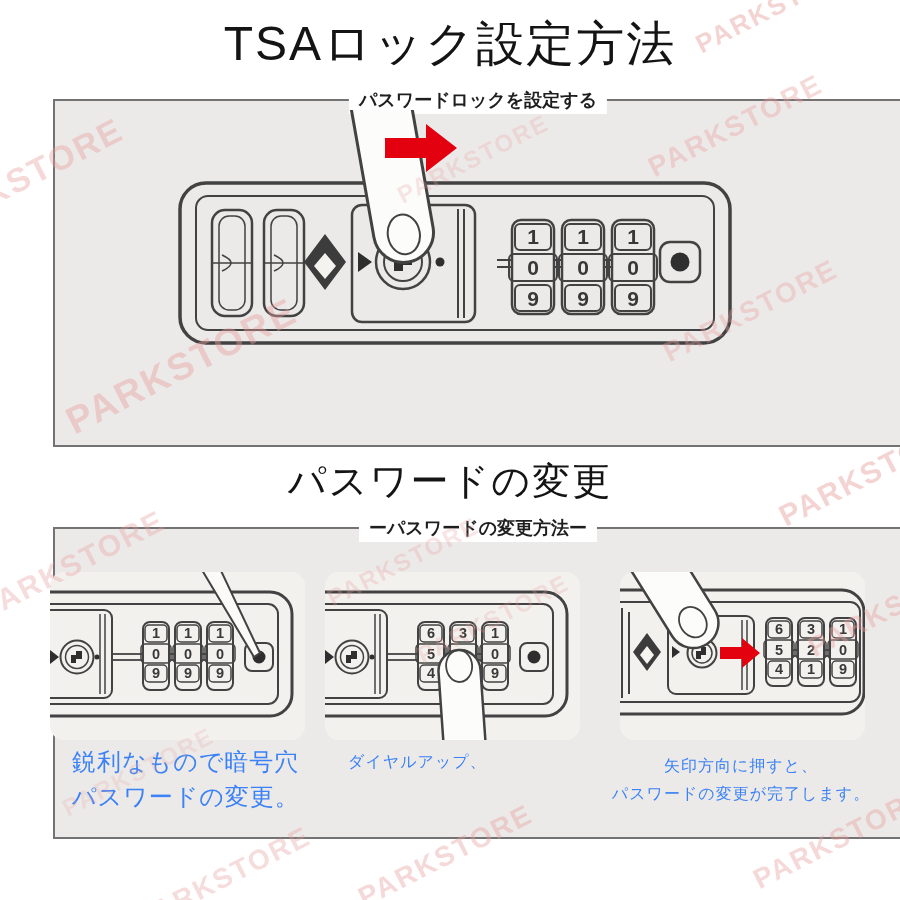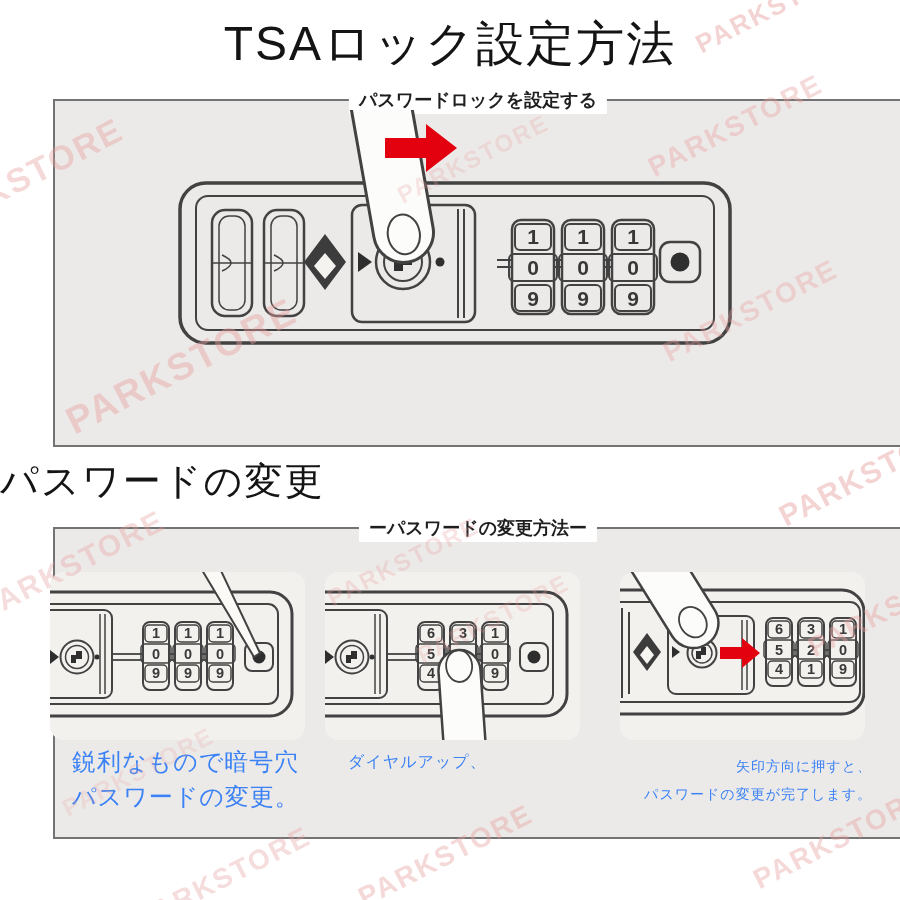--- a/index.html
+++ b/index.html
@@ -6,35 +6,35 @@
   #page{position:relative;width:900px;height:900px;background:#ffffff;overflow:hidden;
         font-family:"Liberation Sans","DejaVu Sans",sans-serif;}
   .page-title{position:absolute;top:12px;left:0;width:100%;text-align:center;
       font-size:48px;font-weight:500;color:#141414;letter-spacing:2px;}
   .section-box{position:absolute;left:25px;width:846px;background:#eceae8;border:2px solid #737373;margin-left:28px;}
   #box-setup{top:99px;height:344px;}
   #box-change{top:527px;height:308px;}
   .box-subtitle{position:absolute;top:-15px;left:50%;transform:translateX(-50%);
       background:#ffffff;padding:0 10px;font-size:18px;font-weight:bold;color:#1e1e1e;
       white-space:nowrap;line-height:28px;}
-  .section2-title{position:absolute;top:456px;left:0;width:100%;
+  .section2-title{position:absolute;top:456px;left:0;width:100%;text-align:center;
       font-size:38px;font-weight:500;color:#141414;letter-spacing:2px;}
   .setup-caption{position:absolute;top:346px;left:0;width:100%;text-align:center;
       font-size:25px;color:#4a4a4a;line-height:37px;letter-spacing:1px;}
   svg{position:absolute;display:block;}
   #svg-main{left:170px;top:110px;}
   .panel{position:absolute;top:572px;height:168px;background:#f3f1ee;border-radius:14px;}
   #panel1{left:50px;width:255px;}
   #panel2{left:325px;width:255px;}
   #panel3{left:620px;width:245px;}
   .panel svg{left:0;top:0;}
   .step-caption{position:absolute;color:#3b82f6;letter-spacing:1px;}
   #cap1{left:72px;top:744px;font-size:24px;line-height:35px;}
   #cap2{left:348px;top:744px;font-size:16px;line-height:35px;}
-  #cap3{left:610px;top:752px;width:262px;text-align:right;font-size:14px;line-height:28px;}
+  #cap3{left:610px;top:752px;width:262px;text-align:center;font-size:16px;line-height:28px;}
   #wm-layer{position:absolute;left:0;top:0;width:900px;height:900px;pointer-events:none;}
   .wm{position:absolute;font-weight:bold;letter-spacing:2px;color:#e79f9f;
       transform:rotate(-27deg);white-space:nowrap;}
   .lk{stroke:#424242;fill:none;}
   text.dial{font-family:"Liberation Sans","DejaVu Sans",sans-serif;font-weight:bold;fill:#383838;}
 </style>
 </head>
 <body>
 
 <div id="page">

